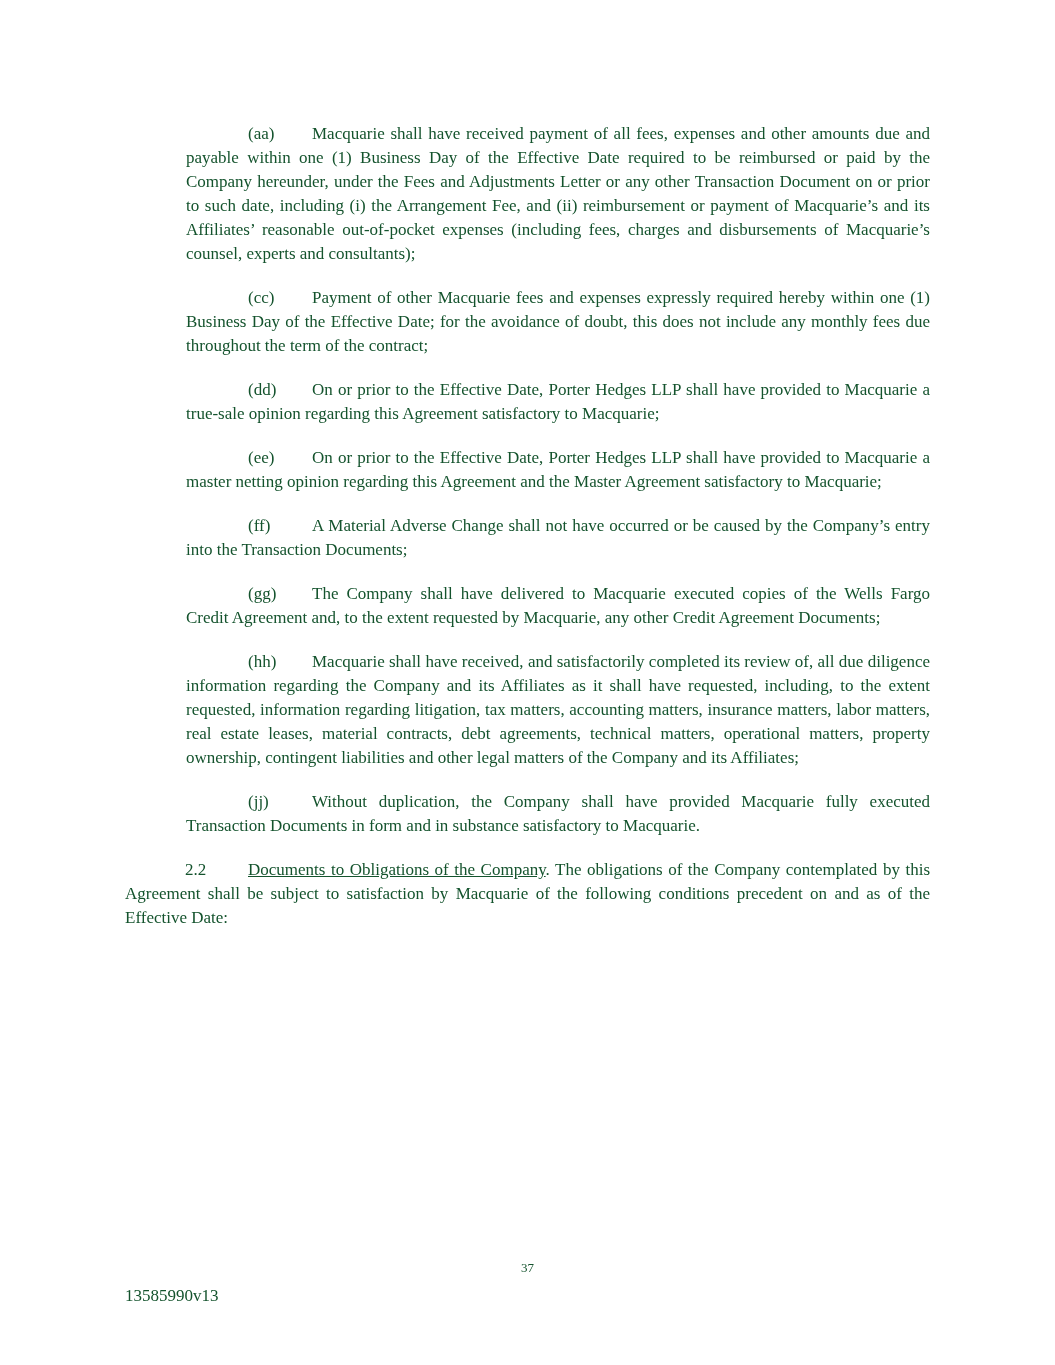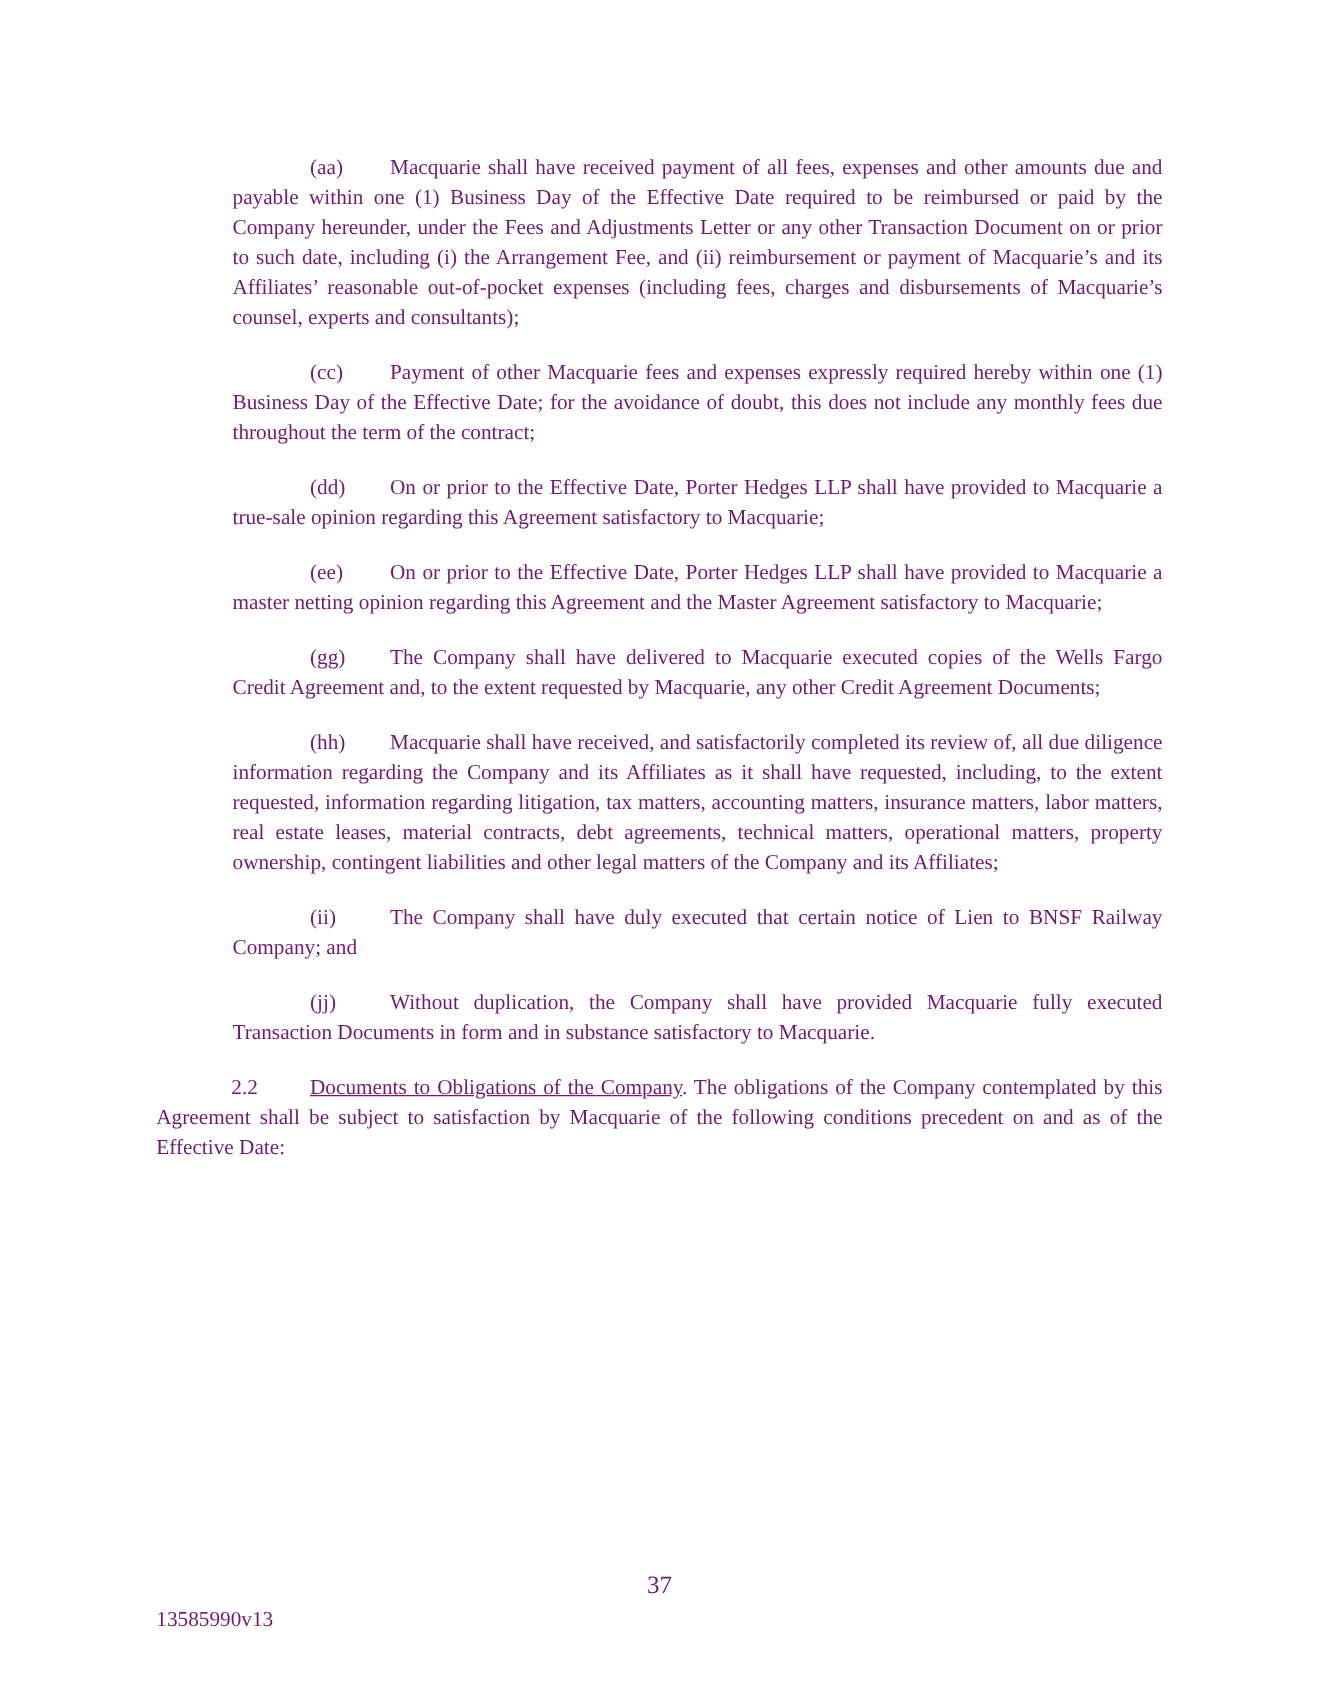--- a/index.html
+++ b/index.html
@@ -6,21 +6,21 @@
     margin: 0;
     padding: 0;
     background: #ffffff;
   }
   .page {
     position: relative;
     width: 1055px;
     height: 1365px;
     margin: 0 auto;
     background: #ffffff;
-    color: #701a75;
+    color: #14532d;
     font-family: "Liberation Serif", "DejaVu Serif", serif;
     font-size: 17px;
     line-height: 24px;
     box-sizing: border-box;
     padding: 122px 125px 0 125px;
     overflow: hidden;
   }
   .para {
     margin: 0 0 20px 0;
     text-align: justify;
@@ -43,21 +43,21 @@
   }
   .u {
     text-decoration: underline;
   }
   .page-number {
     position: absolute;
     top: 1256px;
     left: 0;
     width: 100%;
     text-align: center;
-    font-size: 20px;
+    font-size: 13px;
     line-height: 24px;
   }
   .doc-footer {
     position: absolute;
     top: 1288px;
     left: 125px;
     font-size: 17px;
     line-height: 16px;
   }
 </style>
@@ -68,26 +68,26 @@
 
   <p class="para indent"><span class="tab-label">(aa)</span><span>Macquarie shall have received payment of all fees, expenses and other amounts due and payable within one (1) Business Day of the Effective Date required to be reimbursed or paid by the Company hereunder, under the Fees and Adjustments Letter or any other Transaction Document on or prior to such date, including (i) the Arrangement Fee, and (ii) reimbursement or payment of Macquarie’s and its Affiliates’ reasonable out-of-pocket expenses (including fees, charges and disbursements of Macquarie’s counsel, experts and consultants);</span></p>
 
 
   <p class="para indent"><span class="tab-label">(cc)</span><span>Payment of other Macquarie fees and expenses expressly required hereby within one (1) Business Day of the Effective Date; for the avoidance of doubt, this does not include any monthly fees due throughout the term of the contract;</span></p>
 
   <p class="para indent"><span class="tab-label">(dd)</span><span>On or prior to the Effective Date, Porter Hedges LLP shall have provided to Macquarie a true-sale opinion regarding this Agreement satisfactory to Macquarie;</span></p>
 
   <p class="para indent"><span class="tab-label">(ee)</span><span>On or prior to the Effective Date, Porter Hedges LLP shall have provided to Macquarie a master netting opinion regarding this Agreement and the Master Agreement satisfactory to Macquarie;</span></p>
 
+  <p class="para indent"><span class="tab-label">(ff)</span><span>A Material Adverse Change shall not have occurred or be caused by the Company’s entry into the Transaction Documents;</span></p>
 
   <p class="para indent"><span class="tab-label">(gg)</span><span>The Company shall have delivered to Macquarie executed copies of the Wells Fargo Credit Agreement and, to the extent requested by Macquarie, any other Credit Agreement Documents;</span></p>
 
   <p class="para indent"><span class="tab-label">(hh)</span><span>Macquarie shall have received, and satisfactorily completed its review of, all due diligence information regarding the Company and its Affiliates as it shall have requested, including, to the extent requested, information regarding litigation, tax matters, accounting matters, insurance matters, labor matters, real estate leases, material contracts, debt agreements, technical matters, operational matters, property ownership, contingent liabilities and other legal matters of the Company and its Affiliates;</span></p>
 
-  <p class="para indent"><span class="tab-label">(ii)</span><span>The Company shall have duly executed that certain notice of Lien to BNSF Railway Company; and</span></p>
 
   <p class="para indent"><span class="tab-label">(jj)</span><span>Without duplication, the Company shall have provided Macquarie fully executed Transaction Documents in form and in substance satisfactory to Macquarie.</span></p>
 
   <p class="para section-para"><span class="tab-label sec">2.2</span><span class="u">Documents to Obligations of the Company</span><span>.  The obligations of the Company contemplated by this Agreement shall be subject to satisfaction by Macquarie of the following conditions precedent on and as of the Effective Date:</span></p>
 
   <div class="page-number">37</div>
 
   <div class="doc-footer">13585990v13</div>
 
 </div>

